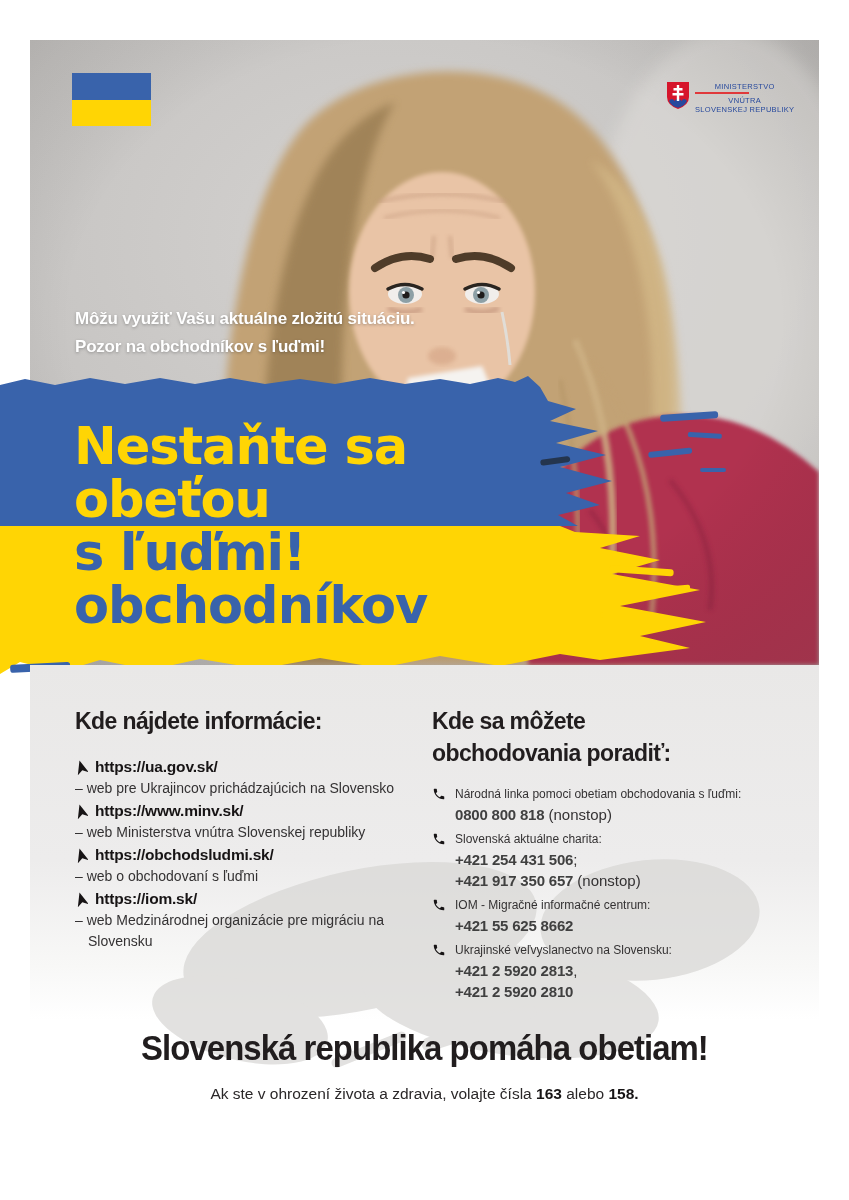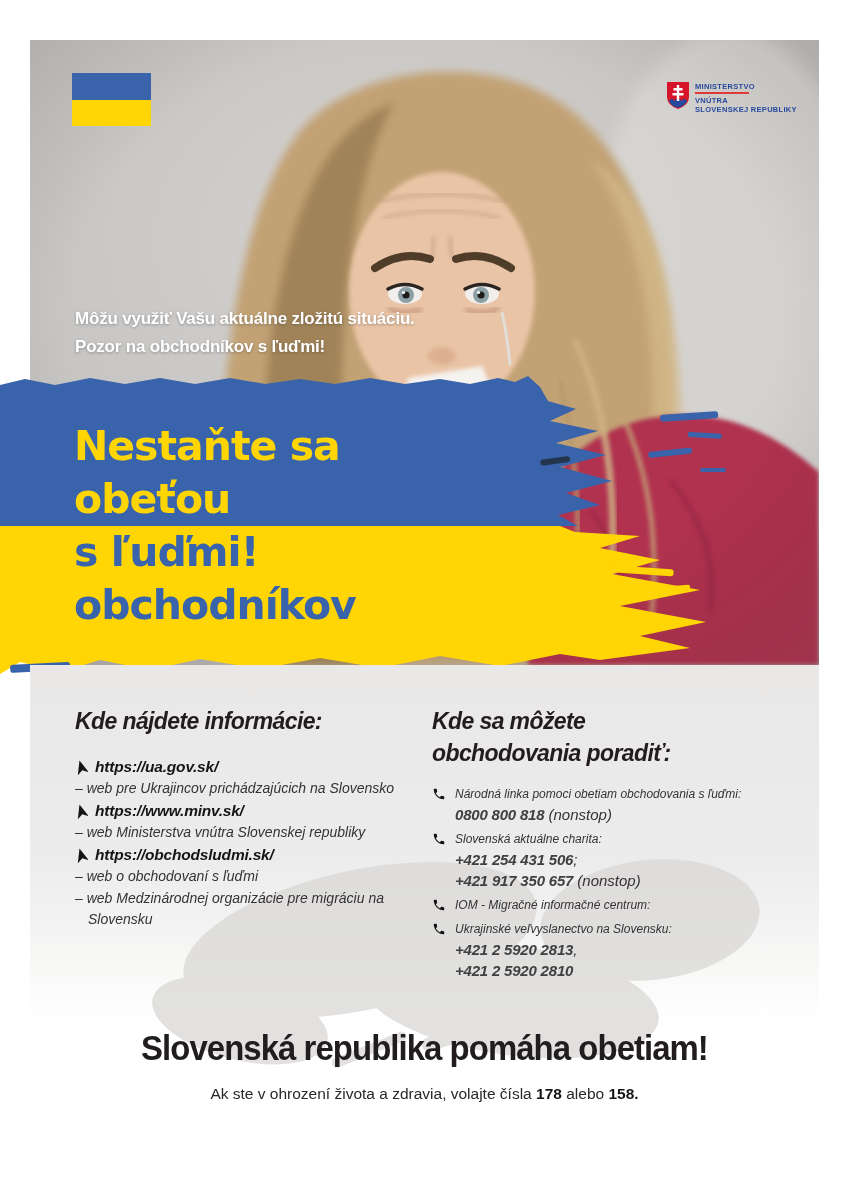--- a/index.html
+++ b/index.html
@@ -10,22 +10,22 @@
   
   .photo-area{left:30px;top:40px;width:789px;height:625px;overflow:hidden;}
 
   
   .ua-flag{left:72px;top:73px;width:79px;height:53px;
            background:linear-gradient(180deg,#3963ab 0 50%,#ffd504 50% 100%);}
 
   
   .ministry{left:667px;top:82px;display:flex;align-items:flex-start;gap:6px;}
   .ministry .txt{display:flex;flex-direction:column;}
-  .m-line{font-size:7.5px;font-weight:bold;color:#27499d;line-height:9px;
-          letter-spacing:.3px;white-space:nowrap;}
+  .m-line{font-size:7.5px;font-weight:normal;color:#27499d;line-height:9px;
+          letter-spacing:.3px;white-space:nowrap;text-align:center;}
   .m-underline{width:54px;height:2px;background:#e0393b;margin:1px 0 2px 0;}
 
   
   .warning{left:75px;top:305px;color:#ffffff;font-weight:bold;font-size:17px;
            line-height:28px;letter-spacing:-.2px;
            text-shadow:0 1px 3px rgba(40,40,40,.35);}
 
   
   .band-blue{left:0;top:375px;width:662px;height:151px;background:#3963ab;
     clip-path:polygon(0px 10px,25px 4px,55px 10px,90px 3px,125px 9px,160px 3px,
@@ -35,29 +35,29 @@
       612px 106px,566px 118px,600px 130px,558px 140px,578px 151px,0px 151px);}
   .band-yellow{left:0;top:526px;width:716px;height:150px;background:#ffd504;
     clip-path:polygon(0px 0px,560px 0px,575px 6px,640px 10px,600px 22px,
       660px 34px,612px 48px,700px 64px,620px 80px,706px 96px,640px 110px,
       690px 122px,600px 134px,560px 128px,500px 140px,440px 130px,380px 142px,
       320px 132px,260px 143px,200px 133px,150px 144px,100px 134px,60px 146px,
       20px 136px,0px 148px);}
 
   
   .title{left:74px;top:420px;font-family:"DejaVu Sans",sans-serif;
-         font-weight:bold;font-size:41px;line-height:53px;letter-spacing:-1px;}
+         font-weight:bold;font-size:51px;line-height:53px;letter-spacing:-1px;}
   .title .t-yellow{color:#ffd504;}
   .title .t-blue{color:#3963ab;}
 
   
   .info-bg{left:30px;top:665px;width:789px;height:355px;
     background:linear-gradient(180deg,#e9e8e7 0%,#edecec 55%,#f8f8f7 85%,#ffffff 100%);}
 
-  .col{color:#211d1e;font-style:italic;}
+  .col{color:#211d1e;}
   .col-left{left:75px;top:708px;width:355px;}
   .col-right{left:432px;top:708px;width:365px;}
   .col h2{margin:0;font-size:23px;line-height:26px;font-weight:bold;
           letter-spacing:-.6px;color:#211d1e;}
   .col-left h2{margin-bottom:22px;}
   .col-right h2{margin-bottom:18px;}
 
   .link-row{display:flex;align-items:center;gap:7px;line-height:22px;margin-top:1px;}
   .link-text{font-weight:bold;font-size:15.5px;color:#171415;letter-spacing:-.2px;}
   .desc-row{font-size:14px;line-height:21px;color:#343233;
@@ -241,20 +241,26 @@
   <div class="desc-row">– web Ministerstva vnútra Slovenskej republiky</div>
 
   <div class="link-row">
     <svg width="13" height="15" viewBox="0 0 16 18">
       <path d="M8 0 L15 17 L8 12.5 L1 17 Z" fill="#171415" transform="rotate(-16 8 9)"></path>
     </svg>
     <span class="link-text">https://obchodsludmi.sk/</span>
   </div>
   <div class="desc-row">– web o obchodovaní s ľuďmi</div>
 
+  <div class="link-row">
+    <svg width="13" height="15" viewBox="0 0 16 18">
+      <path d="M8 0 L15 17 L8 12.5 L1 17 Z" fill="#171415" transform="rotate(-16 8 9)"></path>
+    </svg>
+    <span class="link-text">https://iom.sk/</span>
+  </div>
   <div class="desc-row">– web Medzinárodnej organizácie pre migráciu na Slovensku</div>
 </div>
 
 <div class="abs col col-right">
   <h2 style="margin-bottom:6px;">Kde sa môžete</h2>
   <h2>obchodovania poradiť:</h2>
 
   <div class="ph-entry">
     <div class="ph-label">
       <svg class="ph-icon" width="14" height="14" viewBox="0 0 24 24">
@@ -282,34 +288,37 @@
     </div>
   </div>
 
   <div class="ph-entry">
     <div class="ph-label">
       <svg class="ph-icon" width="14" height="14" viewBox="0 0 24 24">
         <path d="M6.6 10.8c1.5 2.9 3.8 5.2 6.7 6.7l2.2-2.2c.3-.3.7-.4 1-.2 1.1.4 2.3.6 3.5.6.6 0 1 .4 1 1V20c0 .6-.4 1-1 1C10.6 21 3 13.4 3 4c0-.6.4-1 1-1h3.3c.6 0 1 .4 1 1 0 1.2.2 2.4.6 3.5.1.3 0 .7-.2 1l-2.1 2.3z" fill="#171415"></path>
       </svg>
       <span>IOM - Migračné informačné centrum:</span>
     </div>
+    <div class="ph-num-line">
+      <span class="num">+421 55 625 8662</span>
+    </div>
   </div>
 
   <div class="ph-entry">
     <div class="ph-label">
       <svg class="ph-icon" width="14" height="14" viewBox="0 0 24 24">
         <path d="M6.6 10.8c1.5 2.9 3.8 5.2 6.7 6.7l2.2-2.2c.3-.3.7-.4 1-.2 1.1.4 2.3.6 3.5.6.6 0 1 .4 1 1V20c0 .6-.4 1-1 1C10.6 21 3 13.4 3 4c0-.6.4-1 1-1h3.3c.6 0 1 .4 1 1 0 1.2.2 2.4.6 3.5.1.3 0 .7-.2 1l-2.1 2.3z" fill="#171415"></path>
       </svg>
       <span>Ukrajinské veľvyslanectvo na Slovensku:</span>
     </div>
     <div class="ph-num-line">
       <span class="num">+421 2 5920 2813</span><span class="suffix">,</span>
     </div>
     <div class="ph-num-line">
       <span class="num">+421 2 5920 2810</span>
     </div>
   </div>
 </div>
 
 <div class="abs footer-headline">Slovenská republika pomáha obetiam!</div>
 <div class="abs footer-sub">
-  <span>Ak ste v ohrození života a zdravia, volajte čísla </span><b>178</b><span> alebo </span><b>158.</b>
+  <span>Ak ste v ohrození života a zdravia, volajte čísla </span><b>163</b><span> alebo </span><b>158.</b>
 </div>
 
 </body></html>

